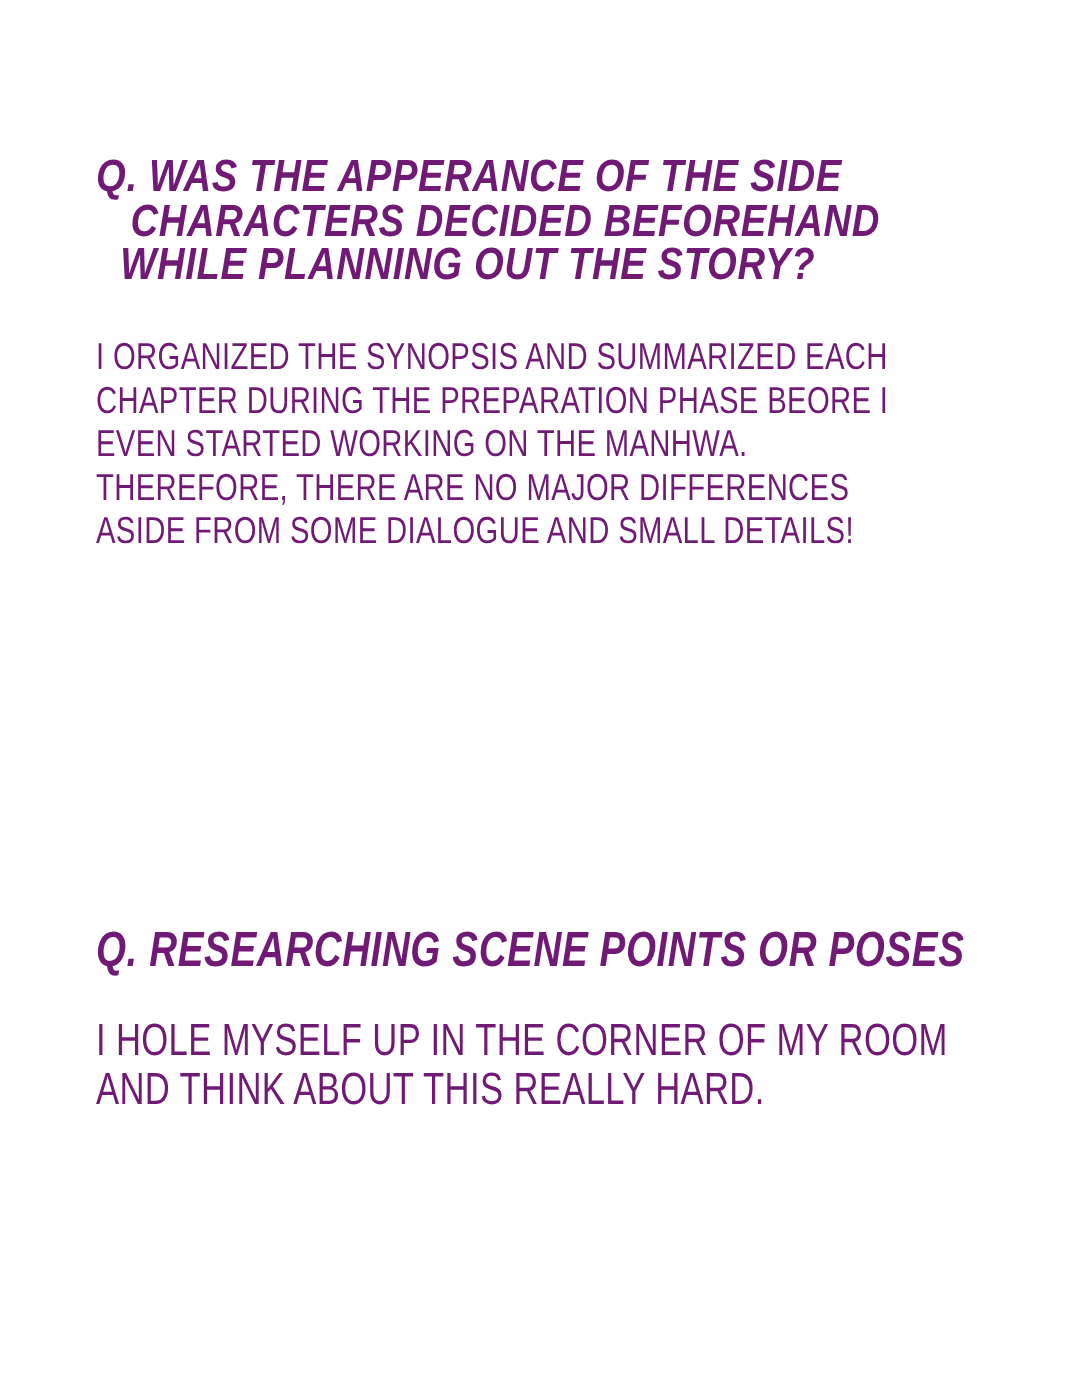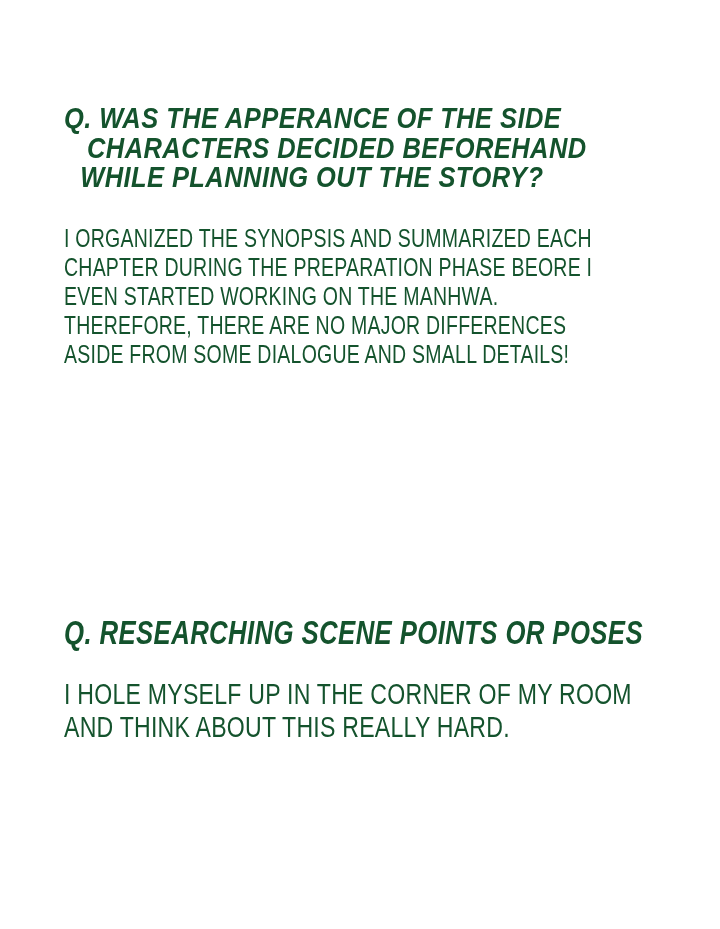--- a/index.html
+++ b/index.html
@@ -7,21 +7,21 @@
     padding: 0;
     background: #ffffff;
   }
   .page {
     position: relative;
     width: 720px;
     height: 929px;
     background: #ffffff;
     overflow: hidden;
     font-family: "Liberation Sans", "DejaVu Sans", sans-serif;
-    color: #14532d;
+    color: #701a75;
   }
   .textblock {
     position: absolute;
     left: 64px;
     white-space: nowrap;
     transform-origin: 0 0;
   }
   
   .q-heading {
     font-weight: 700;

